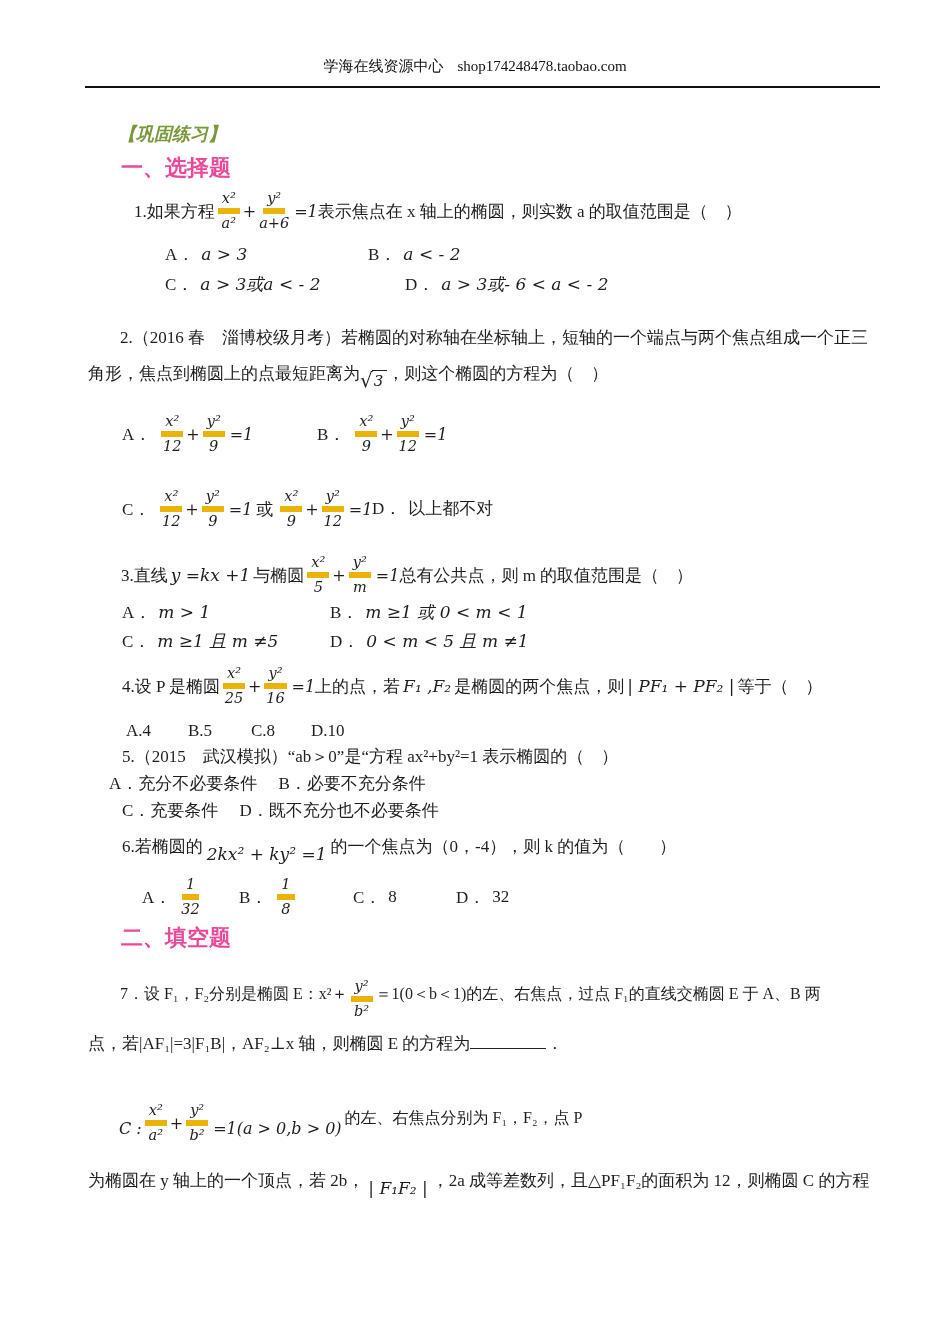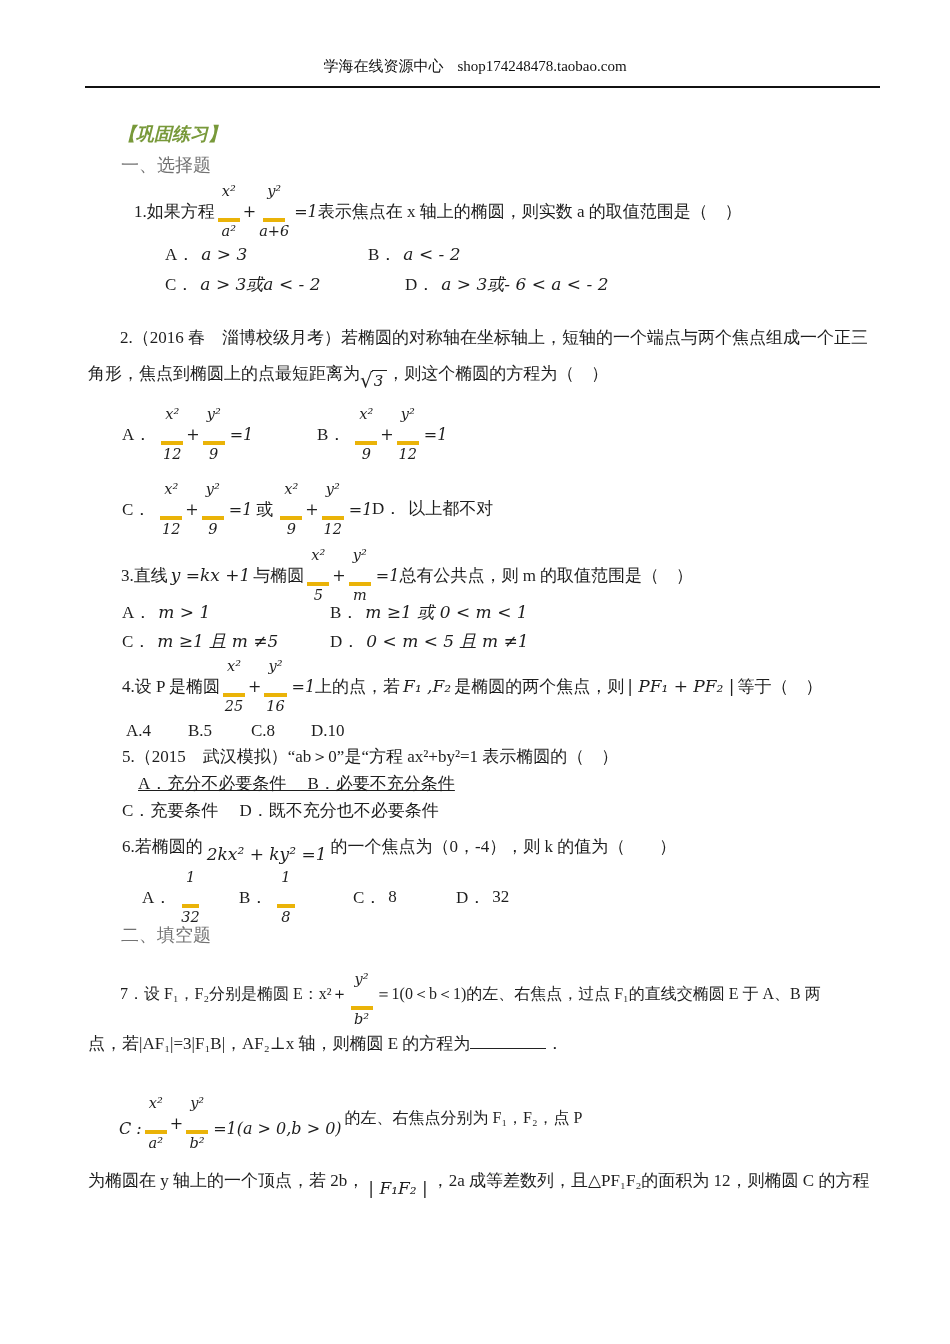--- a/index.html
+++ b/index.html
@@ -7,28 +7,28 @@
     position:relative; width:950px; height:1344px; background:#fff; overflow:hidden;
     font-family:"Liberation Serif","DejaVu Serif",serif; color:#1e1e1e;
   }
   .abs { position:absolute; white-space:nowrap; }
   .flex { display:flex; align-items:center; }
   .cn  { font-size:17px; }
   .sm  { font-size:16px;margin-top:10px; }
   .hdr { font-size:15px; color:#111; }
   .math { font-family:"DejaVu Serif",serif; font-style:italic; }
   .h-green { color:#78993a; font-weight:bold; font-size:18px; font-family:"Liberation Sans","DejaVu Sans",sans-serif;font-style:italic; }
-  .h-blue  { color:#737373; font-weight:normal; font-size:18px; font-family:"Liberation Sans","DejaVu Sans",sans-serif; }
+  .h-blue  { color:#ec4899; font-weight:bold; font-size:22px; font-family:"Liberation Sans","DejaVu Sans",sans-serif; }
   .rule { position:absolute; left:85px; right:70px; top:86px; border-top:2px solid #111; }
   .frac {
     display:inline-flex; flex-direction:column; align-items:center; text-align:center;
     font-family:"DejaVu Serif",serif; font-style:italic; font-size:14.5px; line-height:1.15;
     margin:0 3px; vertical-align:middle;
   }
-  .frac .num { border-bottom:4px solid #eab308; padding:0 4px 18px; display:block; }
+  .frac .num { border-bottom:6px solid #eab308; padding:0 4px 1px; display:block; }
   .frac .den { padding-top:1px; display:block; }
   .low7  { position:relative; top:7px; }
   .low8  { position:relative; top:8px; }
   .low10 { position:relative; top:10px; }
   .lbl { margin-right:7px; }
   .eq { margin-left:2px; }
   .sqrt { display:inline-flex; align-items:flex-start; font-family:"DejaVu Serif",serif; }
   .sqrt .rad { font-size:20px; line-height:1; font-style:normal; }
   .sqrt .arg { border-top:1.5px solid #222; font-style:italic; font-size:15px; padding:1px 4px 0 2px; margin-left:-1px; }
   .blank { display:inline-block; width:76px; height:17px; border-bottom:1.5px solid #222; }
@@ -165,21 +165,21 @@
     <span class="cn">是椭圆的两个焦点，则</span>
     <span class="math cn" style="margin:0 3px;">| PF₁ + PF₂ |</span>
     <span class="cn">等于（　）</span>
   </div>
   <div class="abs cn" style="left:126px; top:721px;">A.4</div>
   <div class="abs cn" style="left:188px; top:721px;">B.5</div>
   <div class="abs cn" style="left:251px; top:721px;">C.8</div>
   <div class="abs cn" style="left:311px; top:721px;">D.10</div>
 
   <div class="abs cn" style="left:122px; top:745px;">5.（2015　武汉模拟）“ab＞0”是“方程 ax²+by²=1 表示椭圆的（　）</div>
-  <div class="abs cn" style="left:138px; top:772px;text-decoration:underline;">A．充分不必要条件　 B．必要不充分条件</div>
+  <div class="abs cn" style="left:109px; top:772px;">A．充分不必要条件　 B．必要不充分条件</div>
   <div class="abs cn" style="left:122px; top:799px;">C．充要条件　 D．既不充分也不必要条件</div>
 
   <div class="abs flex" style="left:122px; top:823px; height:46px;">
     <span class="cn">6.若椭圆的</span>
     <span class="math cn low8" style="margin:0 4px;">2kx² + ky² =1</span>
     <span class="cn">的一个焦点为（0，-4），则 k 的值为（　　）</span>
   </div>
   <div class="abs flex" style="left:142px; top:872px; height:50px;">
     <span class="cn lbl">A．</span>
     <span class="frac">

